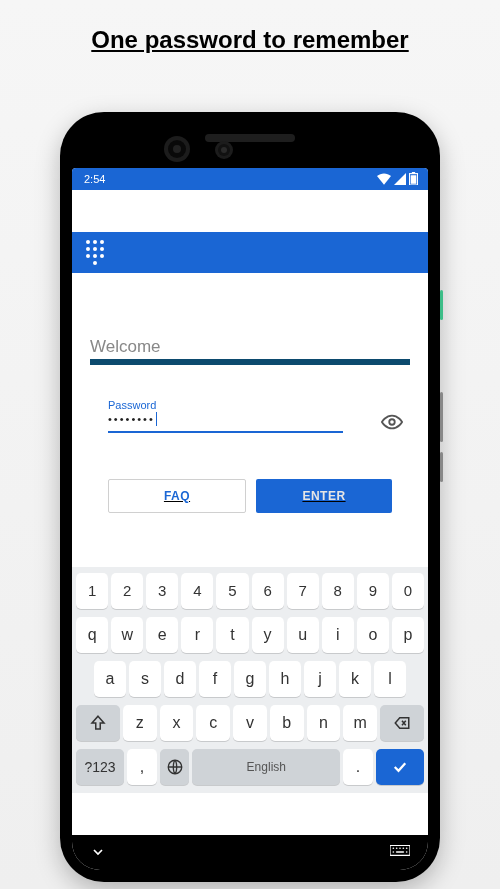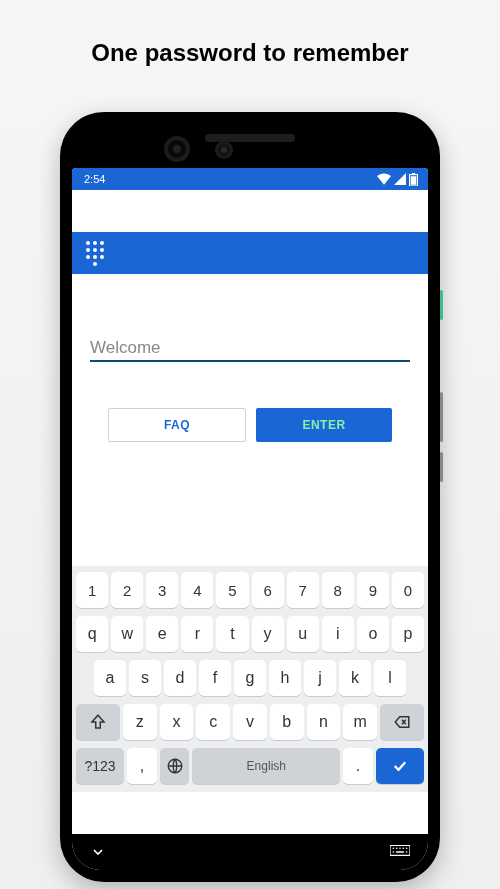--- a/index.html
+++ b/index.html
@@ -1,18 +1,18 @@
 <!DOCTYPE html>
 <html><head>
 <meta charset="utf-8">
 <style>
   * { box-sizing: border-box; margin: 0; padding: 0; }
   html, body { width: 500px; height: 889px; font-family: -apple-system, Helvetica, Arial, sans-serif; background: linear-gradient(#f6f6f6,#efefef); }
   .page { width:500px; height:889px; position:relative; }
-  .headline { text-align:center; font-weight:800; font-size:24px; color:#000; padding-top:39px; }
+  .headline { text-align:center; font-weight:800; font-size:24px; color:#000; padding-top:26px;text-decoration:underline; }
 
   .phone { position:absolute; left:60px; top:112px; width:380px; height:770px; background:#000; border-radius:44px; box-shadow: 0 8px 24px rgba(0,0,0,0.25); }
   .side-btn1 { position:absolute; right:-3px; top:178px; width:3px; height:30px; background:#3dbd88; border-radius:2px; }
   .side-btn2 { position:absolute; right:-3px; top:280px; width:3px; height:50px; background:#888; border-radius:2px; }
   .side-btn3 { position:absolute; right:-3px; top:340px; width:3px; height:30px; background:#888; border-radius:2px; }
 
   .speaker { position:absolute; top:22px; left:50%; transform:translateX(-50%); width:90px; height:8px; background:#1e1e1e; border-radius:4px; }
   .cam1 { position:absolute; top:28px; left:108px; width:18px; height:18px; background:#090909; border-radius:50%; box-shadow:0 0 0 4px #1c1c1c; }
   .cam1::after{content:"";position:absolute;inset:5px;border-radius:50%;background:#222;}
   .cam2 { position:absolute; top:32px; left:158px; width:12px; height:12px; background:#111; border-radius:50%; box-shadow:0 0 0 3px #1c1c1c;}
@@ -25,34 +25,34 @@
   .statusbar .spacer { flex:1; }
   .status-icons { display:flex; align-items:center; gap:3px; }
   .status-icons svg { display:block; }
 
   .appbar { height:42px; background:#1a66d4; color:#fff; display:flex; align-items:center; padding:0 12px; font-size:16px; font-weight:600; }
   .appbar .title { flex:1; }
   .dialpad-icon { width:22px; height:22px; display:flex; flex-wrap:wrap; align-content:center; justify-content:center; gap:3px; }
   .dialpad-icon span { display:block; width:4px; height:4px; background:#fff; border-radius:50%; }
 
   .content { flex:1; background:#fff; padding:22px 18px 0; }
-  .welcome-wrap { border-bottom:2px solid #0c4a6e; padding-bottom:2px; }
+  .welcome-wrap { border-bottom:6px solid #0c4a6e; padding-bottom:2px; }
   .welcome { color:#888; font-size:17px; font-weight:400; }
 
   .field { margin-top:34px; border-bottom:2px solid #1a66d4; padding-bottom:4px; position:relative; width:235px; margin-left:18px;}
   .field-label { color:#1a66d4; font-size:11px; }
   .pw-row { display:flex; align-items:center; }
   .pw-dots { letter-spacing:2px; font-size:11px; color:#222; line-height:16px; }
   .cursor { display:inline-block; width:1px; height:14px; background:#1a66d4; margin-left:1px; vertical-align:middle; }
   .eye { position:absolute; right:-60px; top:12px; color:#555; }
 
-  .btnrow { display:flex; gap:10px; margin-top:34px; padding:12px 18px; }
+  .btnrow { display:flex; gap:10px; margin-top:34px; padding:12px 18px;text-decoration:underline; }
   .btn { flex:1; height:34px; border-radius:2px; font-size:12px; font-weight:700; letter-spacing:0.5px; display:flex; align-items:center; justify-content:center; cursor:pointer; }
   .btn-faq { border:1px solid #d0d0d0; background:#fff; color:#1a66d4; }
-  .btn-enter { background:#1a66d4; color:#86efac; }
+  .btn-enter { background:#1a66d4; color:#e5e5e5; }
 
   .keyboard { background:#eceef0; padding:6px 4px 4px; }
   .krow { display:flex; justify-content:center; gap:3px; margin-bottom:8px; }
   .key { background:#fff; border-radius:5px; box-shadow:0 1px 0 rgba(0,0,0,0.15); height:36px; min-width:29px; flex:1; display:flex; align-items:center; justify-content:center; font-size:16px; color:#333; cursor:pointer;}
   .krow.nums .key { font-size:15px; }
   .krow.letters2 { padding:0 18px;}
   .special { background:#cfd3d7; }
   .space { flex:4; font-size:12px; color:#555;}
   .confirm { background:#1a66d4; color:#fff; min-width:42px;}
   .shift svg, .bksp svg { display:block;}
@@ -110,20 +110,33 @@
             <span></span>
             <span style="opacity:0"></span>
         </span>
       </div>
 
       <div class="content">
         <div class="welcome-wrap">
           <div class="welcome">Welcome</div>
         </div>
 
+        <div class="field">
+          <div class="field-label">Password</div>
+          <div class="pw-row">
+            <span class="pw-dots">••••••••</span>
+              <span class="cursor"></span>
+          </div>
+          <span class="eye">
+            <svg width="22" height="22" viewBox="0 0 24 24" fill="none" stroke="#555" stroke-width="2">
+                <path d="M1 12s4-7 11-7 11 7 11 7-4 7-11 7S1 12 1 12z"></path>
+                <circle cx="12" cy="12" r="3"></circle>
+              </svg>
+          </span>
+        </div>
 
         <div class="btnrow">
           <div class="btn btn-faq">FAQ</div>
           <div class="btn btn-enter">ENTER</div>
         </div>
       </div>
 
       <div class="keyboard">
         <div class="krow nums">
           <div class="key">1</div>

